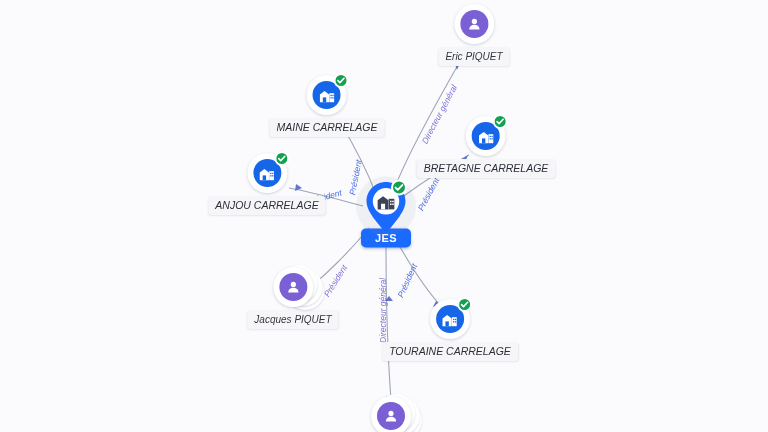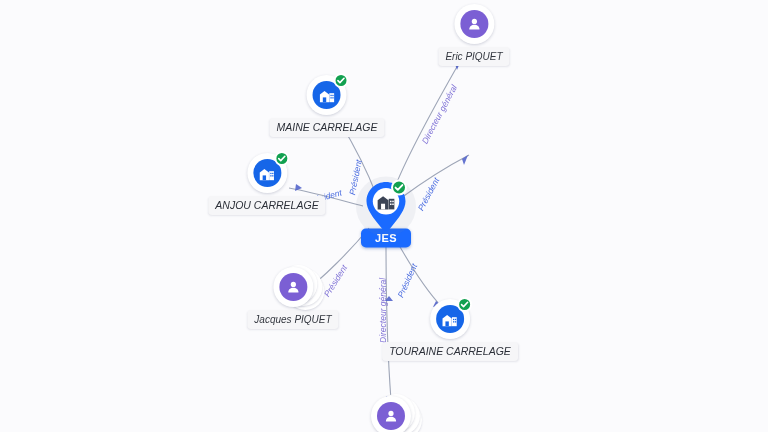--- a/index.html
+++ b/index.html
@@ -235,20 +235,43 @@
       </div>
       <div class="badge-check">
         <svg width="9" height="9" viewBox="0 0 9 9">
           <path d="M1.4 4.6 L3.4 6.6 L7.5 2.3" stroke="#ffffff" stroke-width="1.6" fill="none" stroke-linecap="round" stroke-linejoin="round"></path>
         </svg>
       </div>
     </div>
     <div class="node-label">MAINE CARRELAGE</div>
   </div>
 
+  <div class="node" style="left:486px; top:147px;">
+    <div class="disc-wrap">
+      <div class="disc">
+        <div class="inner company">
+          <svg width="17" height="17" viewBox="0 0 17 17">
+            <path d="M1.4 15.2V7.4L6 4.1l4.6 3.3v7.8z" fill="#ffffff"></path>
+            <rect x="10.8" y="6.2" width="4.8" height="9" fill="#ffffff"></rect>
+            <rect x="11.9" y="7.8" width="1.3" height="1.3" fill="#1666e8"></rect>
+            <rect x="13.8" y="7.8" width="1.3" height="1.3" fill="#1666e8"></rect>
+            <rect x="11.9" y="10.2" width="1.3" height="1.3" fill="#1666e8"></rect>
+            <rect x="13.8" y="10.2" width="1.3" height="1.3" fill="#1666e8"></rect>
+            <rect x="4.3" y="10.4" width="3.4" height="4.8" fill="#1666e8"></rect>
+          </svg>
+        </div>
+      </div>
+      <div class="badge-check">
+        <svg width="9" height="9" viewBox="0 0 9 9">
+          <path d="M1.4 4.6 L3.4 6.6 L7.5 2.3" stroke="#ffffff" stroke-width="1.6" fill="none" stroke-linecap="round" stroke-linejoin="round"></path>
+        </svg>
+      </div>
+    </div>
+    <div class="node-label">BRETAGNE CARRELAGE</div>
+  </div>
 
   <div class="node" style="left:267px; top:184px;">
     <div class="disc-wrap">
       <div class="disc">
         <div class="inner company">
           <svg width="17" height="17" viewBox="0 0 17 17">
             <path d="M1.4 15.2V7.4L6 4.1l4.6 3.3v7.8z" fill="#ffffff"></path>
             <rect x="10.8" y="6.2" width="4.8" height="9" fill="#ffffff"></rect>
             <rect x="11.9" y="7.8" width="1.3" height="1.3" fill="#1666e8"></rect>
             <rect x="13.8" y="7.8" width="1.3" height="1.3" fill="#1666e8"></rect>

